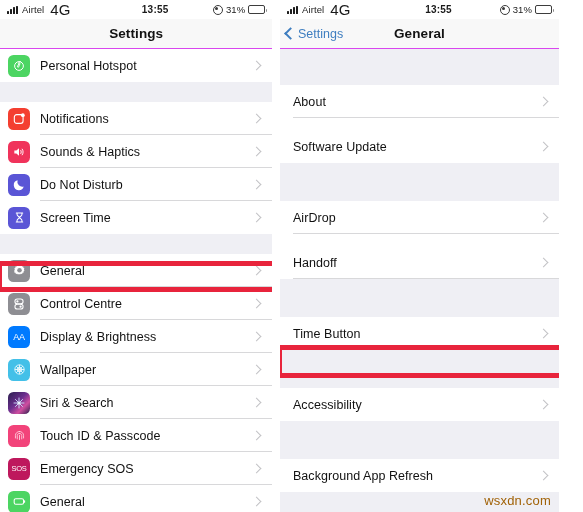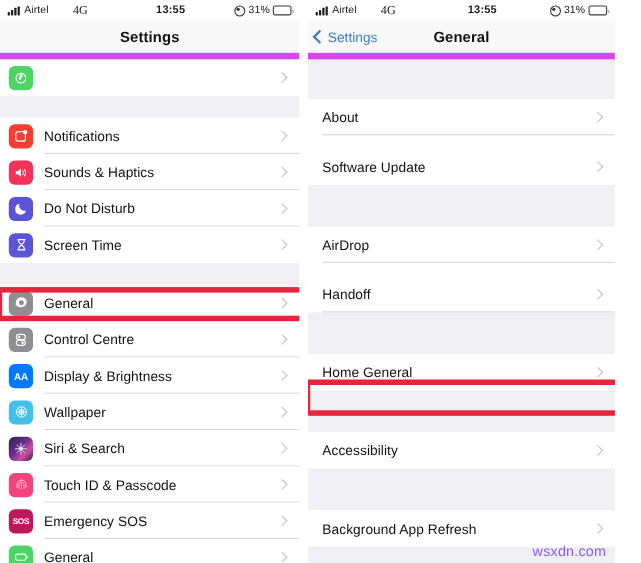--- a/index.html
+++ b/index.html
@@ -44,21 +44,21 @@
     position: relative;
   }
   .sb-left { display: flex; align-items: center; gap: 4px; }
   .bars { display: flex; align-items: flex-end; gap: 1px; height: 8px; }
   .bars i { display: block; width: 2px; background: #1d1d1d; border-radius: .5px; }
   .bars i:nth-child(1){ height: 3px; }
   .bars i:nth-child(2){ height: 5px; }
   .bars i:nth-child(3){ height: 6.5px; }
   .bars i:nth-child(4){ height: 8px; }
   .carrier { font-size: 9.5px; }
-  .nettype { font-size: 11px; margin-left: 18px; font-family: Liberation Serif, serif; }
+  .nettype { font-size: 15px; margin-left: 2px; }
   .sb-center {
     position: absolute;
     left: 0; right: 0;
     text-align: center;
     font-size: 10px;
     font-weight: bold;
     letter-spacing: .2px;
     margin-left: 38px;
   }
   .sb-right {
@@ -106,21 +106,21 @@
     border-radius: .5px;
   }
 
   
   .navbar {
     height: 29px;
     background: #f8f8f8;
     display: flex;
     align-items: center;
     position: relative;
-    border-bottom: 6px solid #d946ef;
+    border-bottom: 1px solid #d946ef;
   }
   .nav-title {
     position: absolute;
     left: 0; right: 0;
     text-align: center;
     font-size: 13.5px;
     font-weight: bold;
     color: #121212;
     letter-spacing: .1px;
   }
@@ -194,42 +194,42 @@
     flex: 0 0 22px;
     display: flex;
     align-items: center;
     justify-content: center;
     position: relative;
     overflow: hidden;
   }
   .ic svg { display: block; }
   .ic .txt {
     color: #fff;
-    font-weight: bold;
+    font-weight: normal;
     font-size: 9px;
     letter-spacing: -.3px;
   }
   .ic .txt.sos { font-size: 7.5px; }
 
   
   .hl {
     position: absolute;
     border: 5px solid #e8243c;
     box-sizing: border-box;
     pointer-events: none;
     z-index: 5;
   }
 
   
   .watermark {
     position: absolute;
     right: 8px;
     bottom: 4px;
     font-size: 13px;
-    color: #8b5cf6;
+    color: #a16207;
     letter-spacing: .2px;
     z-index: 8;
   }
 </style>
 </head>
 <body>
 
 <div class="stage">
 
   <div class="phone left">
@@ -260,20 +260,21 @@
     <div class="scroll">
 
       <div class="group">
         <div class="row last">
           <span class="ic" style="background:#4cd562">
             <svg width="14" height="14" viewBox="0 0 24 24">
                 <path d="M14.5 4.5c-2 0-3.6 1.6-3.6 3.6 0 1.2.6 2.3 1.5 3-.5.5-.8 1.2-.8 2 0 .6-.5 1.1-1.1 1.1s-1.1-.5-1.1-1.1c0-2 1.6-3.6 3.6-3.6.6 0 1.1-.5 1.1-1.1s-.5-1.1-1.1-1.1" fill="none" stroke="#fff" stroke-width="1.7" stroke-linecap="round"></path>
                 <circle cx="12" cy="12" r="7.5" fill="none" stroke="#fff" stroke-width="1.7"></circle>
               </svg>
           </span>
+          <span class="label">Personal Hotspot</span>
           <span class="chev"></span>
 
         </div>
       </div>
 
       <div class="gap g20"></div>
 
       <div class="group">
         <div class="row">
           <span class="ic" style="background:#f43f30">
@@ -482,21 +483,21 @@
           <span class="label">Handoff</span>
           <span class="chev"></span>
           <span class="sep inset-plain"></span>
         </div>
       </div>
 
       <div class="gap g26"></div>
 
       <div class="group">
         <div class="row plain last">
-          <span class="label">Home General</span>
+          <span class="label">Time Button</span>
           <span class="chev"></span>
 
         </div>
       </div>
 
       <div class="gap g26"></div>
 
       <div class="group">
         <div class="row plain last">
           <span class="label">Accessibility</span>

